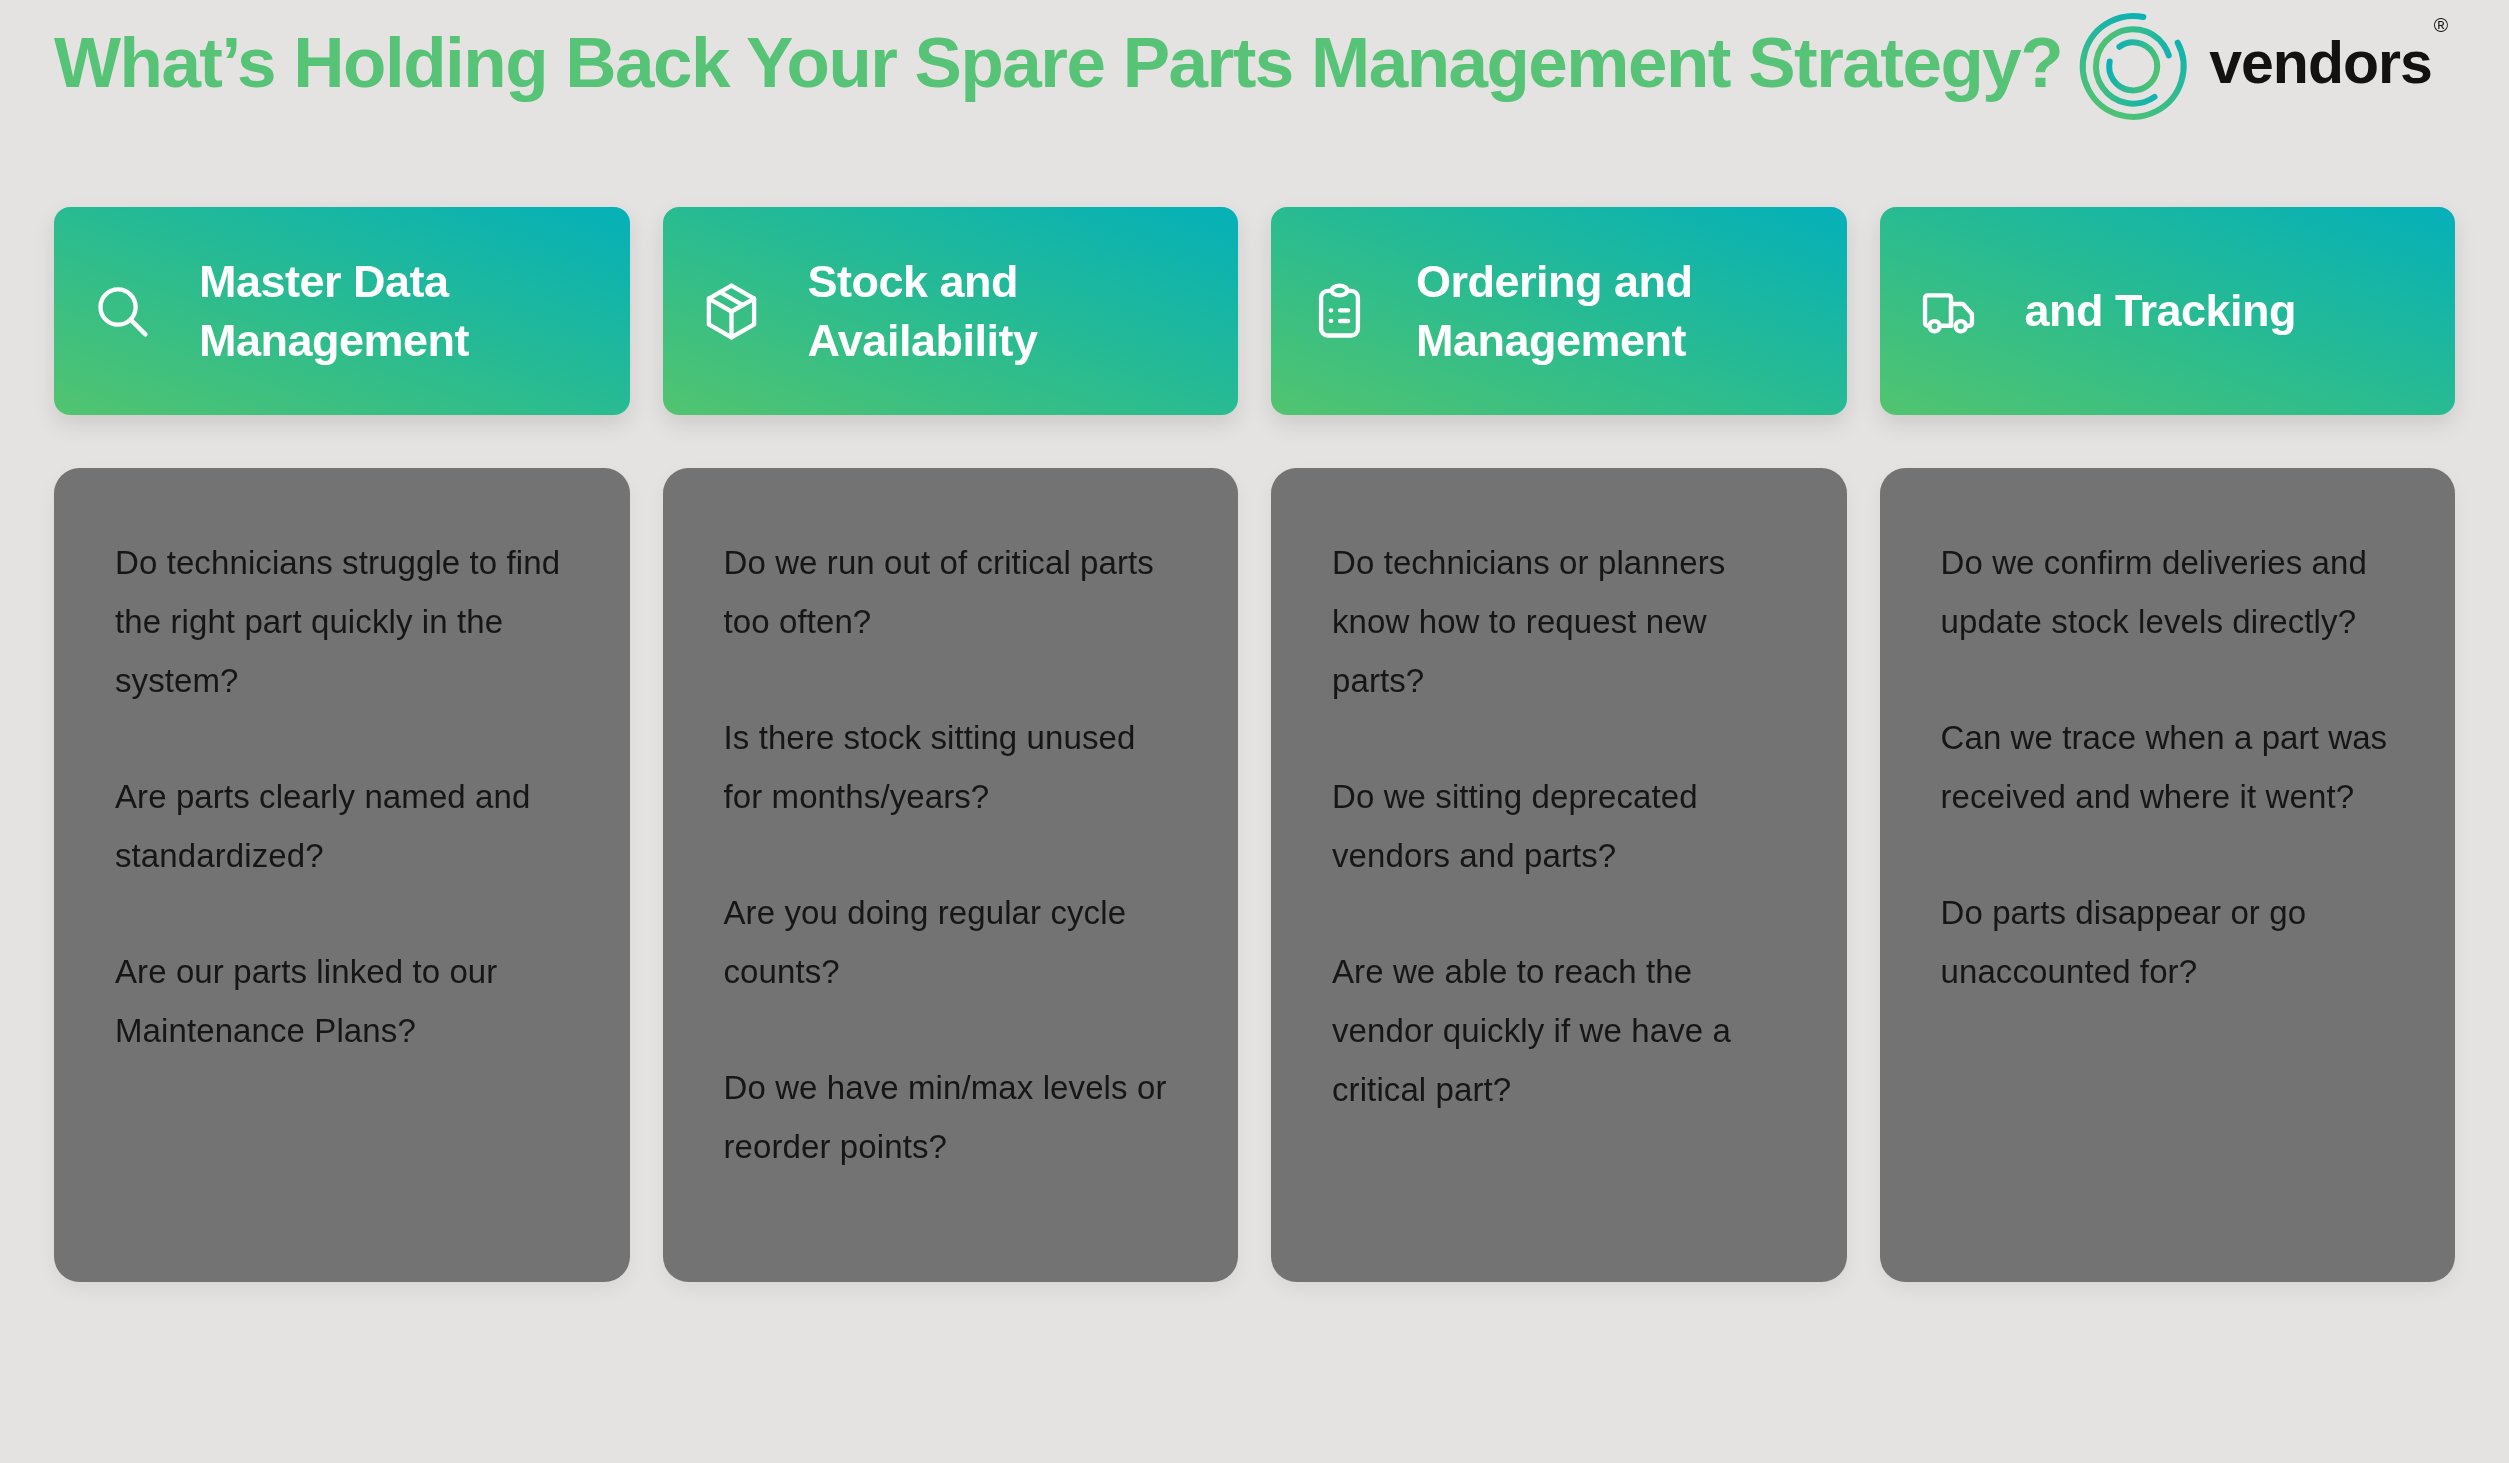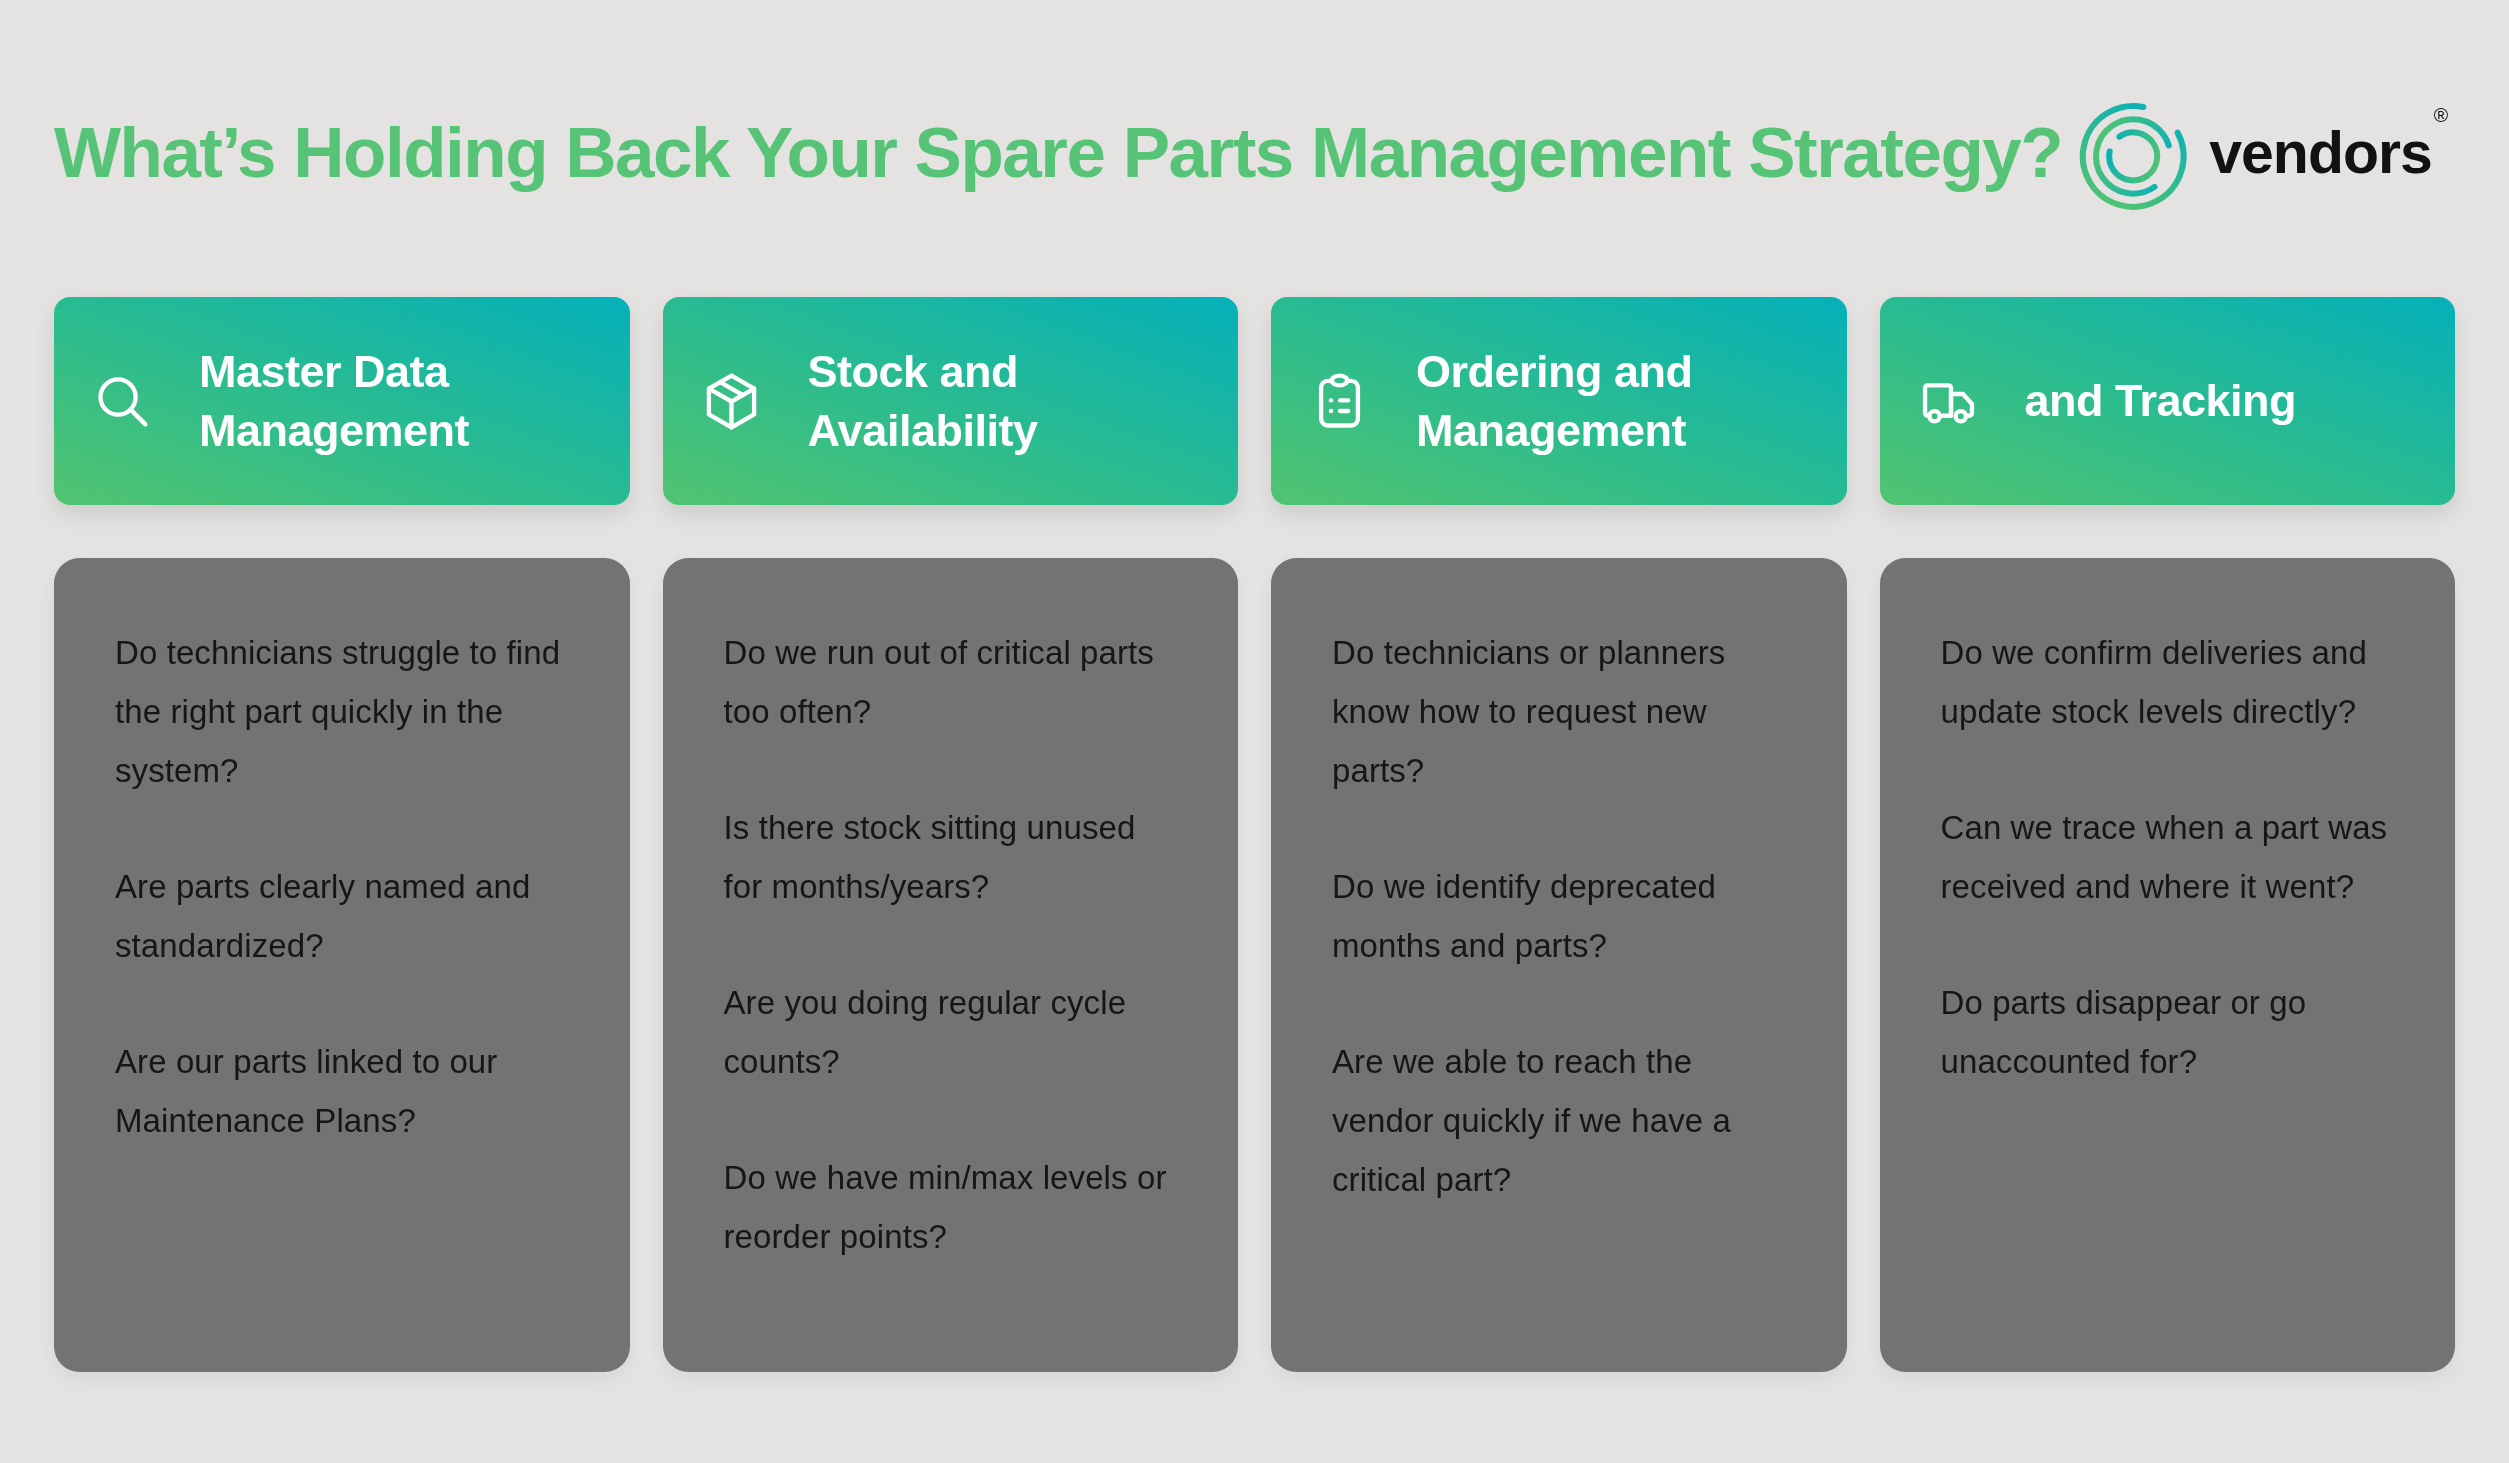--- a/index.html
+++ b/index.html
@@ -11,21 +11,20 @@
     background:#e4e3e2;
     overflow:hidden;
     box-sizing:border-box;
     padding:0 54px;
   }
   
   .topbar{
     display:flex;
     align-items:center;
     justify-content:space-between;
-    padding-top:90px;
     height:127px;
   }
   .page-title{
     font-size:71px;
     font-weight:700;
     letter-spacing:-1.5px;
     color:#57c376;
     line-height:1.05;
     white-space:nowrap;
   }
@@ -196,21 +195,21 @@
 
     <div class="body-card">
       <p class="question">Do we run out of critical parts too often?</p>
       <p class="question">Is there stock sitting unused for months/years?</p>
       <p class="question">Are you doing regular cycle counts?</p>
       <p class="question">Do we have min/max levels or reorder points?</p>
     </div>
 
     <div class="body-card">
       <p class="question">Do technicians or planners know how to request new parts?</p>
-      <p class="question">Do we identify deprecated months and parts?</p>
+      <p class="question">Do we sitting deprecated vendors and parts?</p>
       <p class="question">Are we able to reach the vendor quickly if we have a critical part?</p>
     </div>
 
     <div class="body-card">
       <p class="question">Do we confirm deliveries and update stock levels directly?</p>
       <p class="question">Can we trace when a part was received and where it went?</p>
       <p class="question">Do parts disappear or go unaccounted for?</p>
     </div>
 
   </div>

